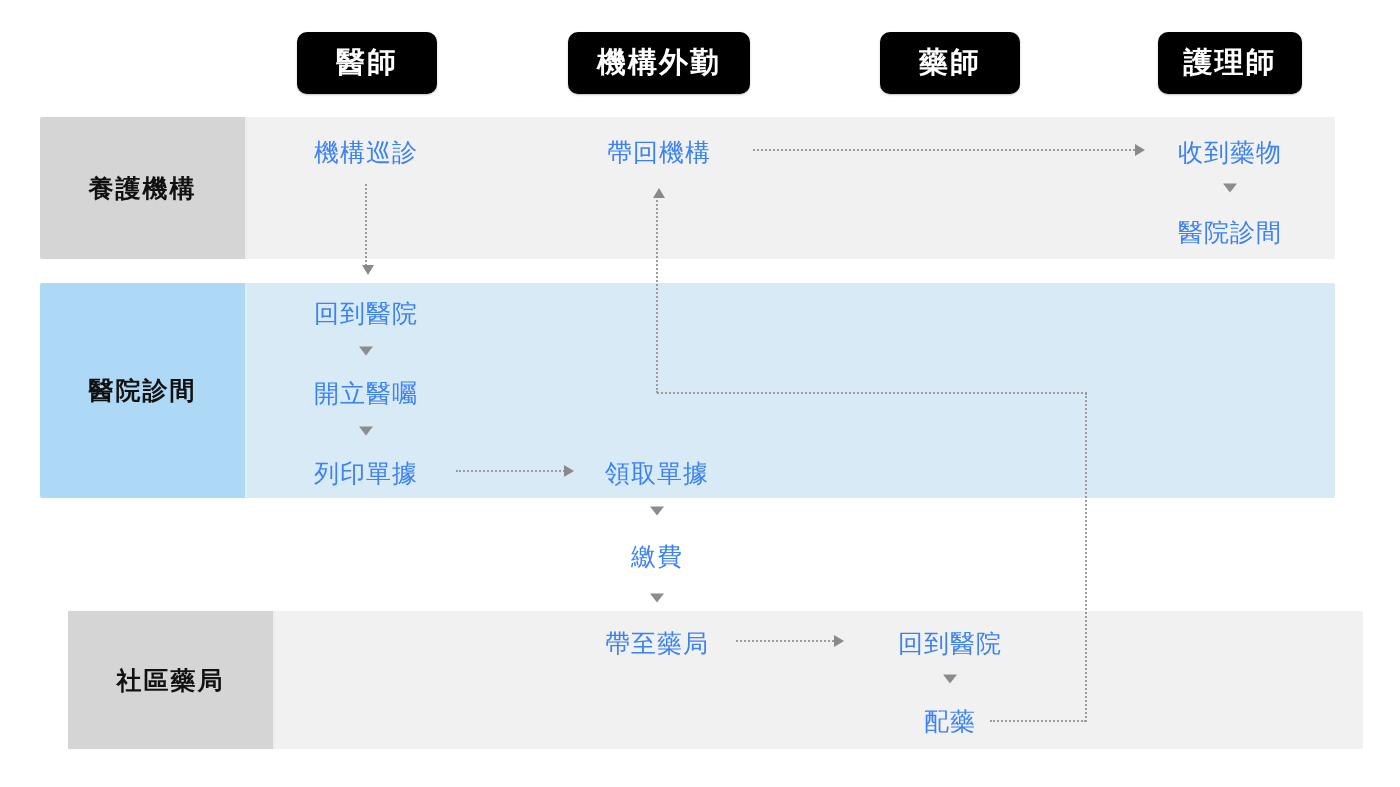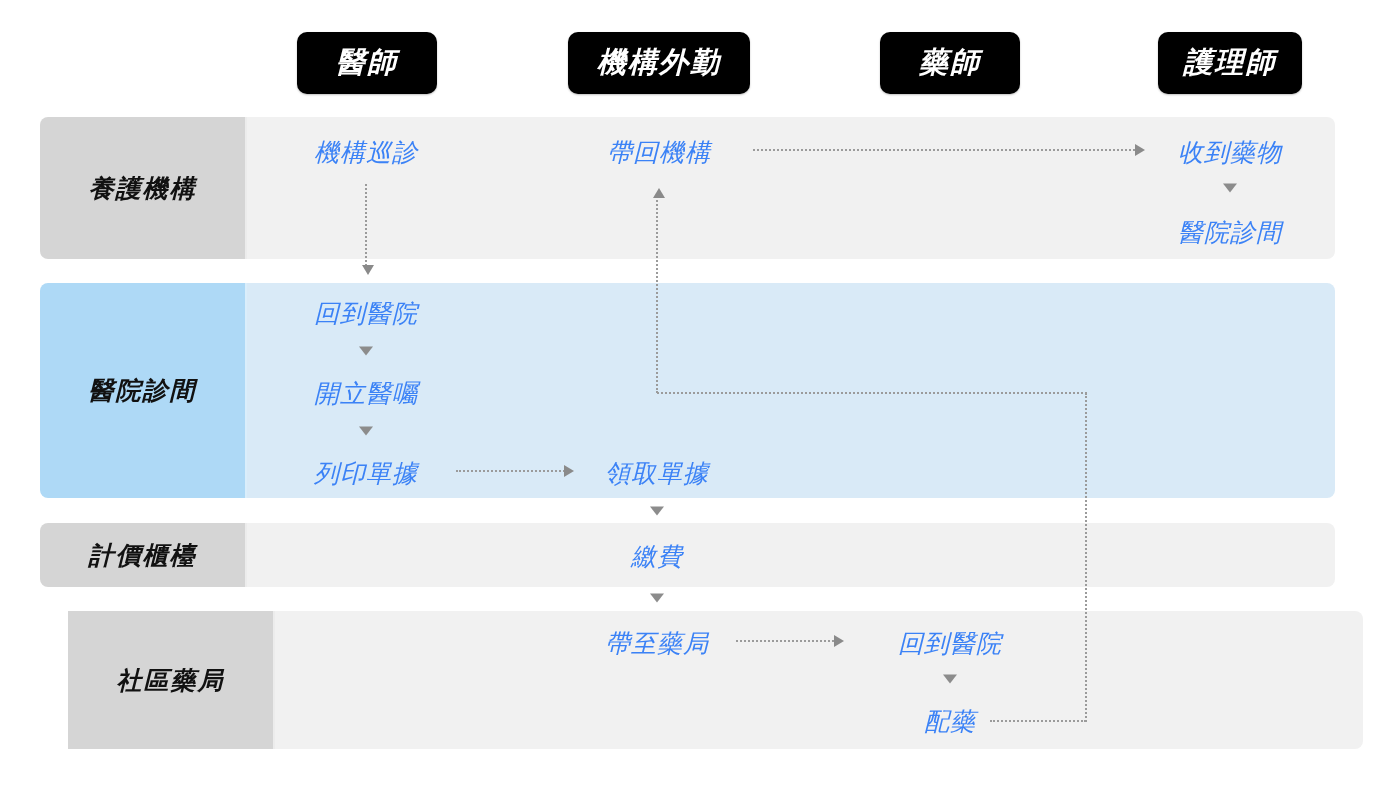--- a/index.html
+++ b/index.html
@@ -3,21 +3,20 @@
 <meta charset="utf-8">
 <style>
   html, body { margin: 0; padding: 0; background: #ffffff; }
   body { font-family: "Liberation Sans", "DejaVu Sans", sans-serif; }
   #canvas {
     position: relative;
     width: 1400px;
     height: 787px;
     background: #ffffff;
     overflow: hidden;
-    font-style: italic;
   }
 
   
   .badge {
     position: absolute;
     top: 32px;
     height: 62px;
     background: #000000;
     color: #ffffff;
     border-radius: 10px;
@@ -28,21 +27,21 @@
     font-weight: 700;
     letter-spacing: 2px;
     box-shadow: 0 1px 2px rgba(0,0,0,0.25);
   }
 
   
   .lane {
     position: absolute;
     left: 40px;
     width: 1295px;
-    border-radius: 8px;
+    border-radius: 2px;
     overflow: hidden;
     display: flex;
   }
   .lane-label {
     width: 207px;
     flex: 0 0 207px;
     display: flex;
     align-items: center;
     justify-content: center;
     font-size: 25px;
@@ -134,24 +133,20 @@
   </div>
 
   <div class="lane lane-gray" style="top:117px; height:142px;">
     <div class="lane-label">養護機構</div>
     <div class="lane-body"></div>
   </div>
   <div class="lane lane-blue" style="top:283px; height:215px;">
     <div class="lane-label">醫院診間</div>
     <div class="lane-body"></div>
   </div>
-  <div class="lane lane-gray" style="top:523px; height:64px;">
-    <div class="lane-label">計價櫃檯</div>
-    <div class="lane-body"></div>
-  </div>
   <div class="lane lane-gray" style="top:611px; height:138px;padding-left:28px;">
     <div class="lane-label">社區藥局</div>
     <div class="lane-body"></div>
   </div>
 
   <div class="step" style="left:366px; top:152px;">機構巡診</div>
   <div class="step" style="left:659px; top:152px;">帶回機構</div>
   <div class="step" style="left:1230px; top:152px;">收到藥物</div>
   <div class="tri-down" style="left:1230px; top:188px;"></div>
   <div class="step" style="left:1230px; top:232px;">醫院診間</div>

